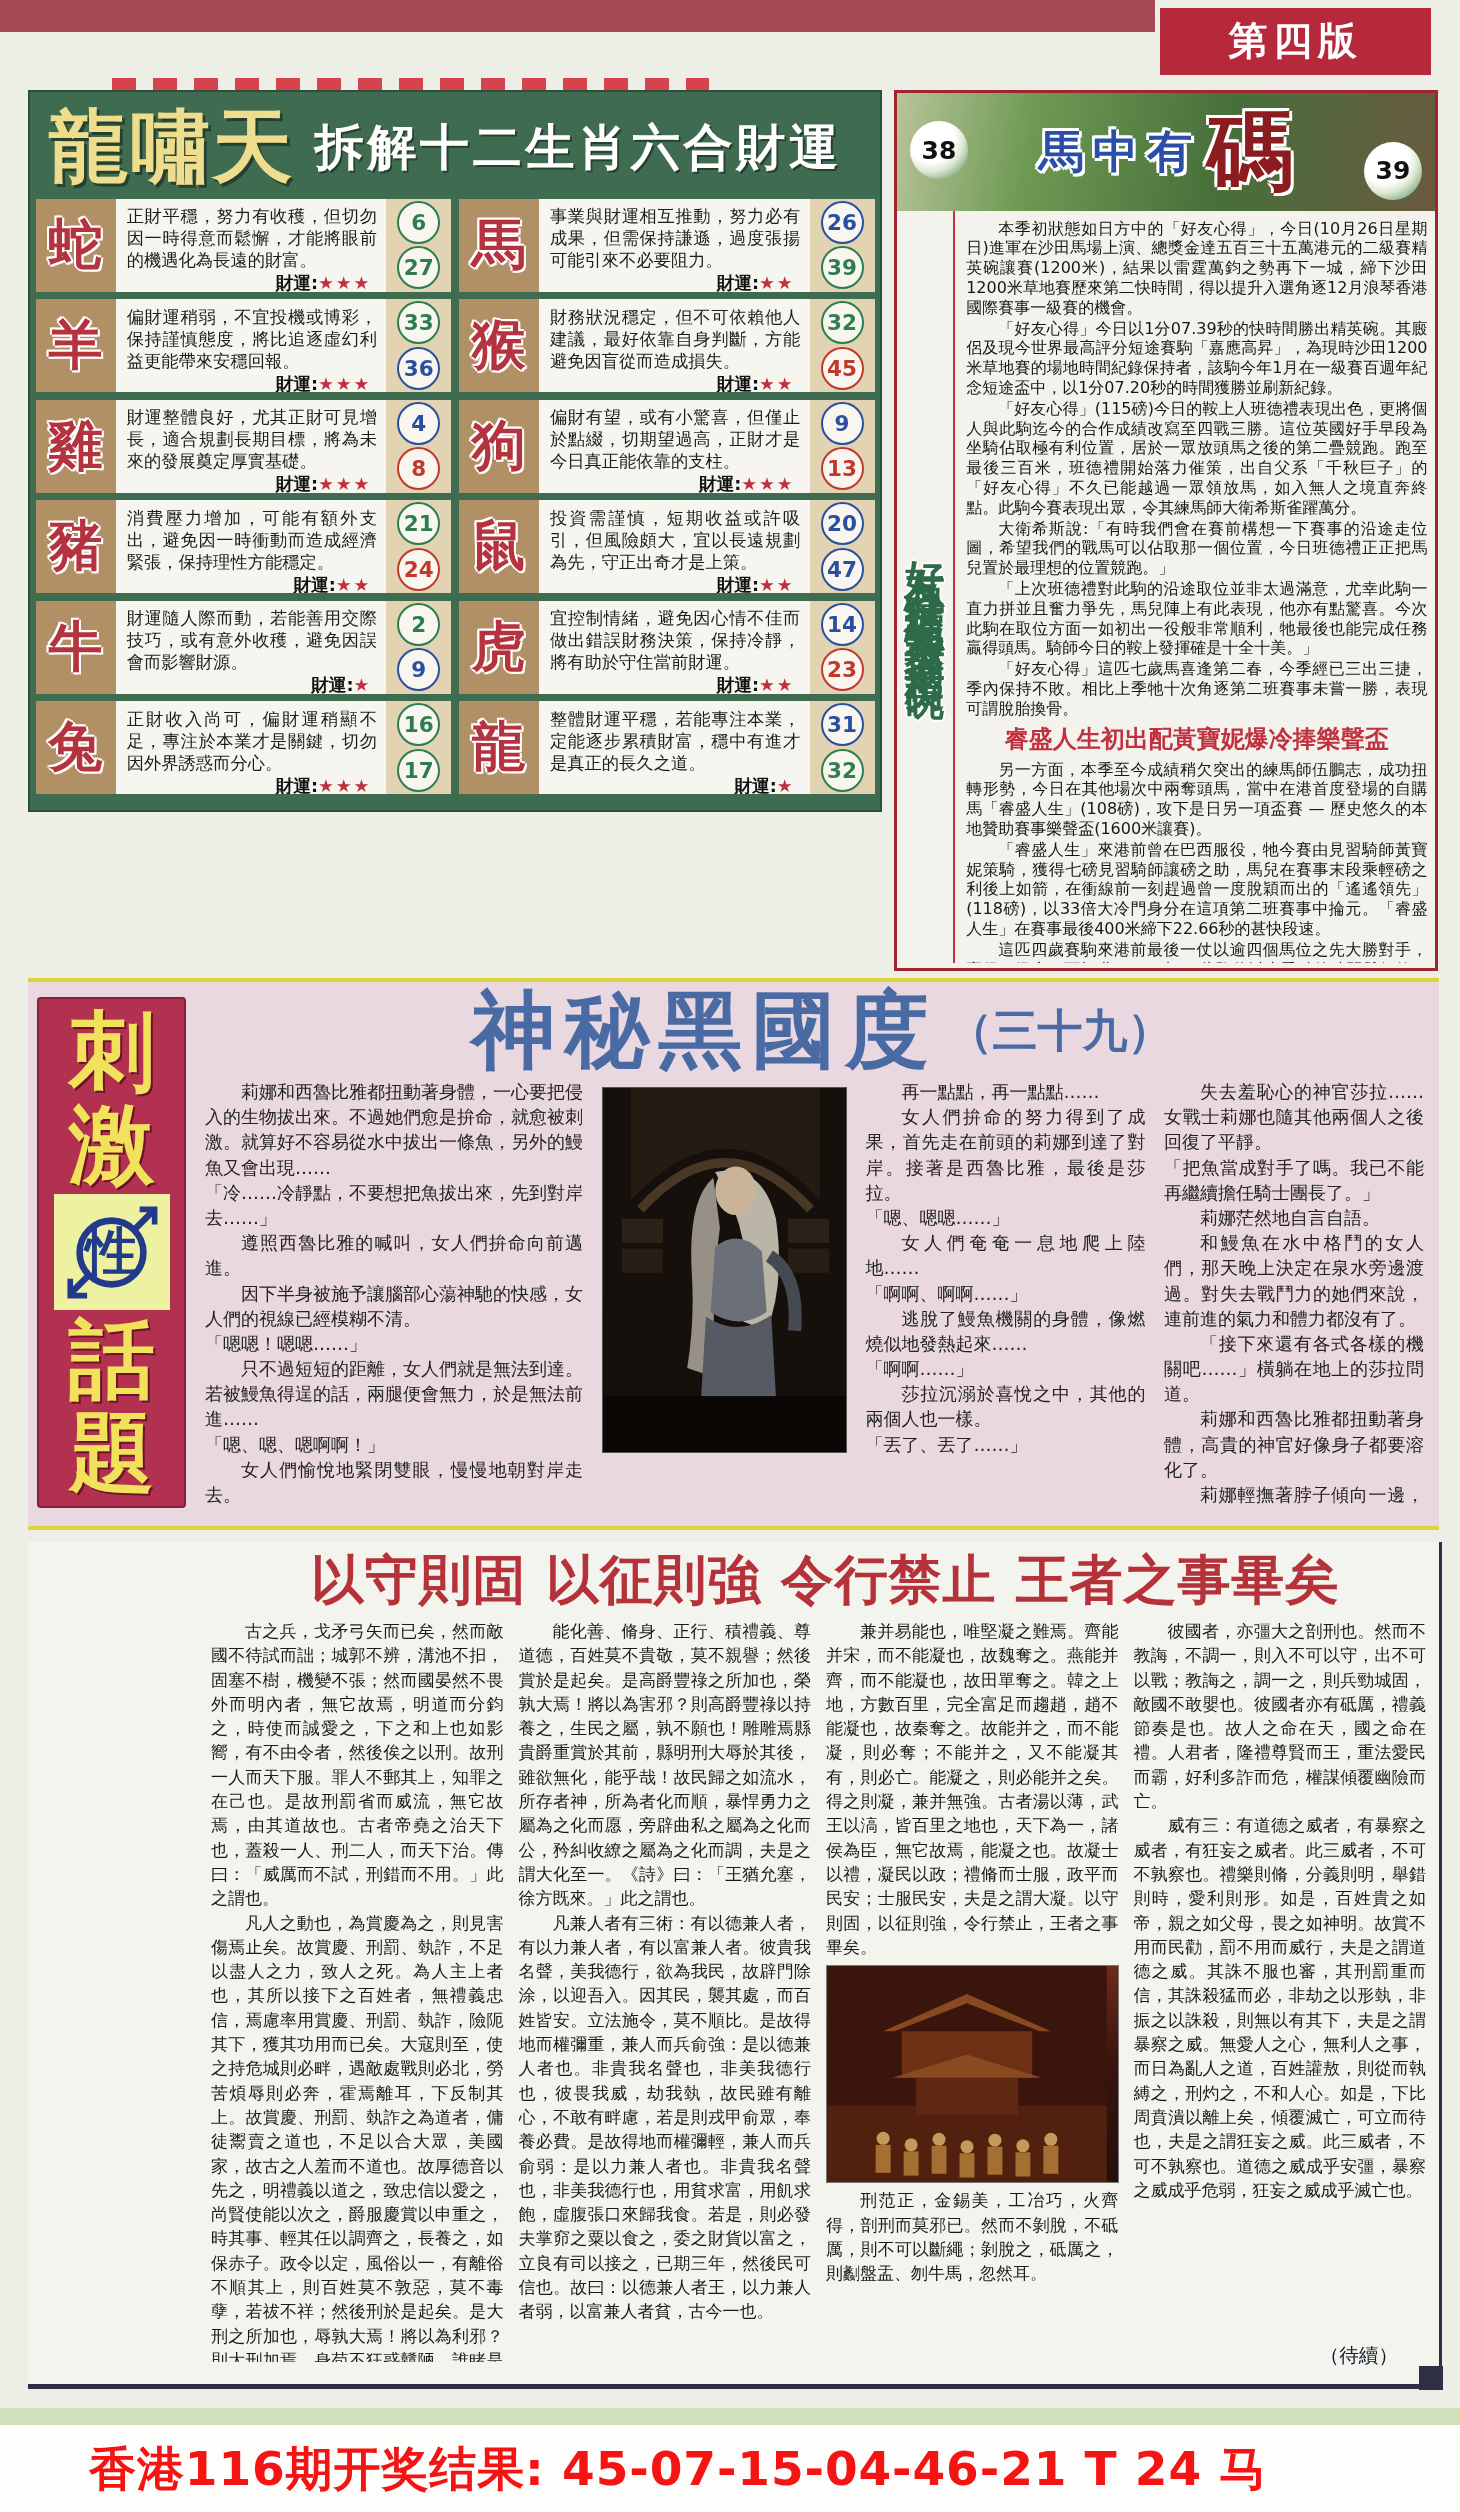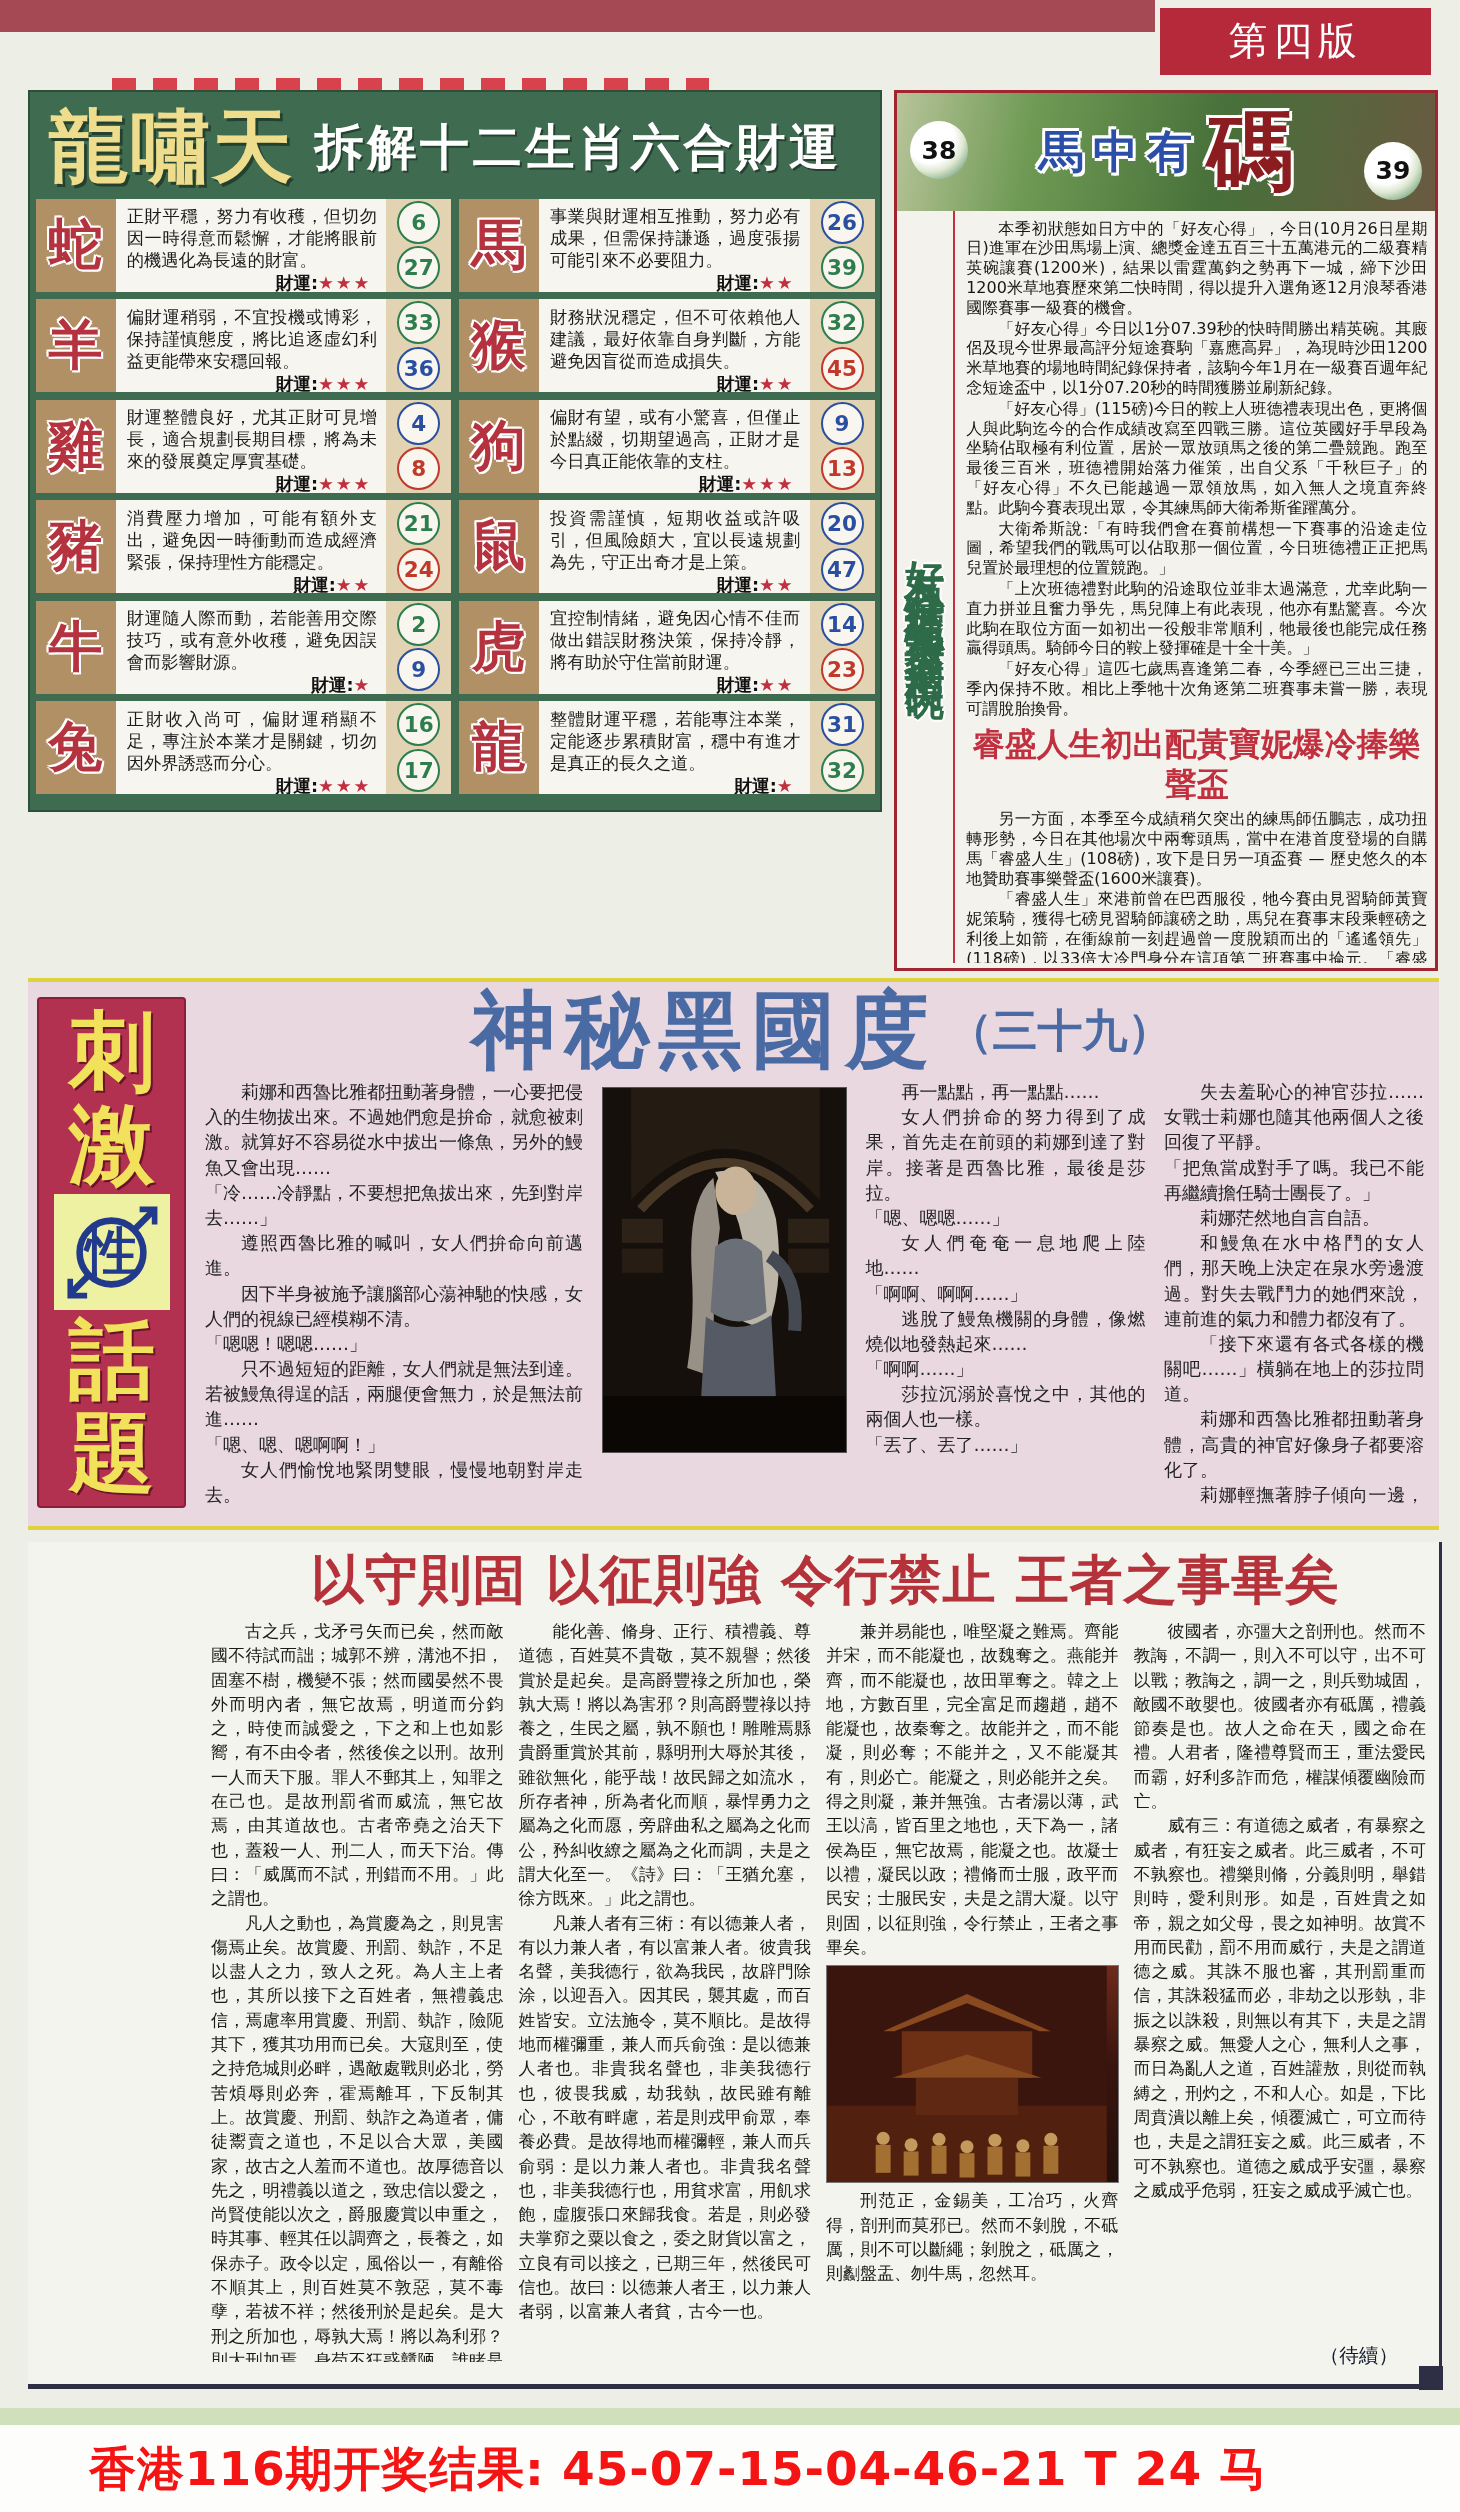--- a/index.html
+++ b/index.html
@@ -2,21 +2,21 @@
 <html style="font-size:15px"><head>
 <meta charset="utf-8">
 <style>
   * { margin:0; padding:0; box-sizing:border-box; }
   body { background:#9a9a92; font-family:"DejaVu Sans","Liberation Sans",sans-serif; }
   .page { position:relative; width:1460px; height:2512px; background:#edeee6; margin:0 auto; overflow:hidden; }
 
   
   .top-band { position:absolute; left:0; top:30; width:1155px; height:32px; background:#a54a55; }
   .edition-box { position:absolute; left:1160px; top:7.5px; width:271px; height:67px; background:#b5293a; color:#fff;
-                 display:flex; align-items:center; justify-content:center; font-size:39px; font-weight:normal; letter-spacing:5.6px; }
+                 display:flex; align-items:center; justify-content:center; font-size:39px; font-weight:bold; letter-spacing:5.6px; }
   .crop-remnant { position:absolute; left:112px; top:78px; width:597px; height:13px; opacity:.85;
                   background:repeating-linear-gradient(90deg,#d42432 0 24px,transparent 24px 41px); }
 
   
   .zodiac { position:absolute; left:28px; top:90px; width:854px; height:722px; background:#3f6b50; padding:7.5px; box-shadow:0 0 0 1.9px #2c4f3a inset; }
   .z-header { height:101px; display:flex; align-items:center; gap:20.5px; padding:0 13px; }
   .z-title { font-size:80px; font-weight:bold; color:#efdd8e; text-shadow:2.8px 2.8px 0 #24402e; letter-spacing:1.9px; }
   .z-sub { font-size:49px; font-weight:bold; color:#ffffff; text-shadow:1.9px 1.9px 0 #24402e; letter-spacing:3.7px; }
   .z-grid { display:grid; grid-template-columns:1fr 1fr; grid-auto-rows:93px; gap:7.5px; }
   .zcell { display:flex; background:#f7f5f0; overflow:hidden; }
@@ -46,21 +46,21 @@
           background:radial-gradient(circle at 35% 30%, #ffffff 0 44%, #dfe8d2 60%, #2f7a4a 100%);
           display:flex; align-items:center; justify-content:center; font-size:25px; font-weight:bold; color:#111; }
   .ball-l { left:13px; top:28px; }
   .ball-r { right:13px; bottom:11.2px; }
   .race-content { display:flex; height:752px; }
   .vert-head { writing-mode:vertical-rl; text-orientation:upright; font-size:40px; font-weight:bold; color:#2e6b48;
                width:58px; padding-top:9.3px; letter-spacing:8.4px; border-right:2.8px solid #c0303f; margin-right:7.5px;
                text-shadow:-1.9px 0 #fff,1.9px 0 #fff,0 -1.9px #fff,0 1.9px #fff; text-align:center; }
   .race-body { flex:1; padding:7.5px 7.5px 3.7px 3.7px; font-size:16px; line-height:1.24; color:#161616; text-align:justify; overflow:hidden; }
   .race-body p { text-indent:2em; margin-bottom:0.9px; }
-  .race-subhead { color:#c0303f; font-size:32px; font-weight:bold; text-align:center; text-indent:0 !important; margin:6.5px 0 4.7px 0 !important; }
+  .race-subhead { color:#c0303f; font-size:24px; font-weight:bold; text-align:center; text-indent:0 !important; margin:6.5px 0 4.7px 0 !important; }
 
   
   .story { position:absolute; left:28px; top:978px; width:1411px; height:552px; background:#ead8e1;
            border-top:4.7px solid #ded23e; border-bottom:4.7px solid #ded23e; }
   .story-sidebar { position:absolute; left:9.3px; top:15px; width:149px; height:511px; background:#b23050;
                    border:2.8px solid #8a1f3a; border-radius:3.7px; display:flex; flex-direction:column; align-items:center;
                    justify-content:space-between; padding:9.3px 0; }
   .side-char { font-size:86px; font-weight:bold; color:#f2e15a; line-height:1.02; text-shadow:1.9px 1.9px 0 #6a1228; }
   .sex-box { width:116px; height:116px; background:#eef0a2; display:flex; align-items:center; justify-content:center; position:relative; }
   .sex-box svg { position:absolute; left:5.6px; top:5.6px; }

